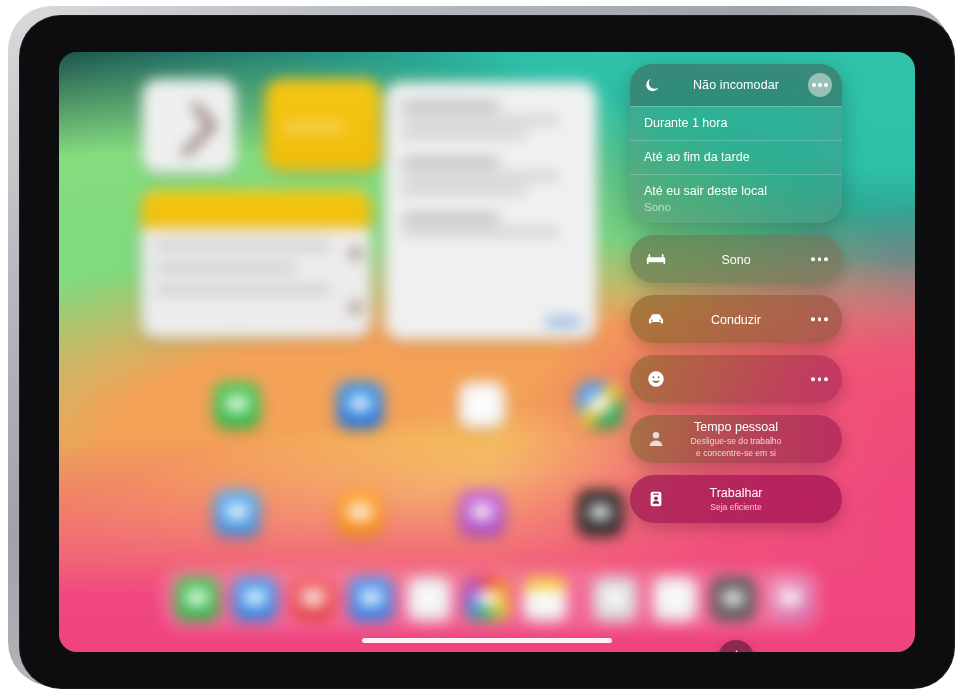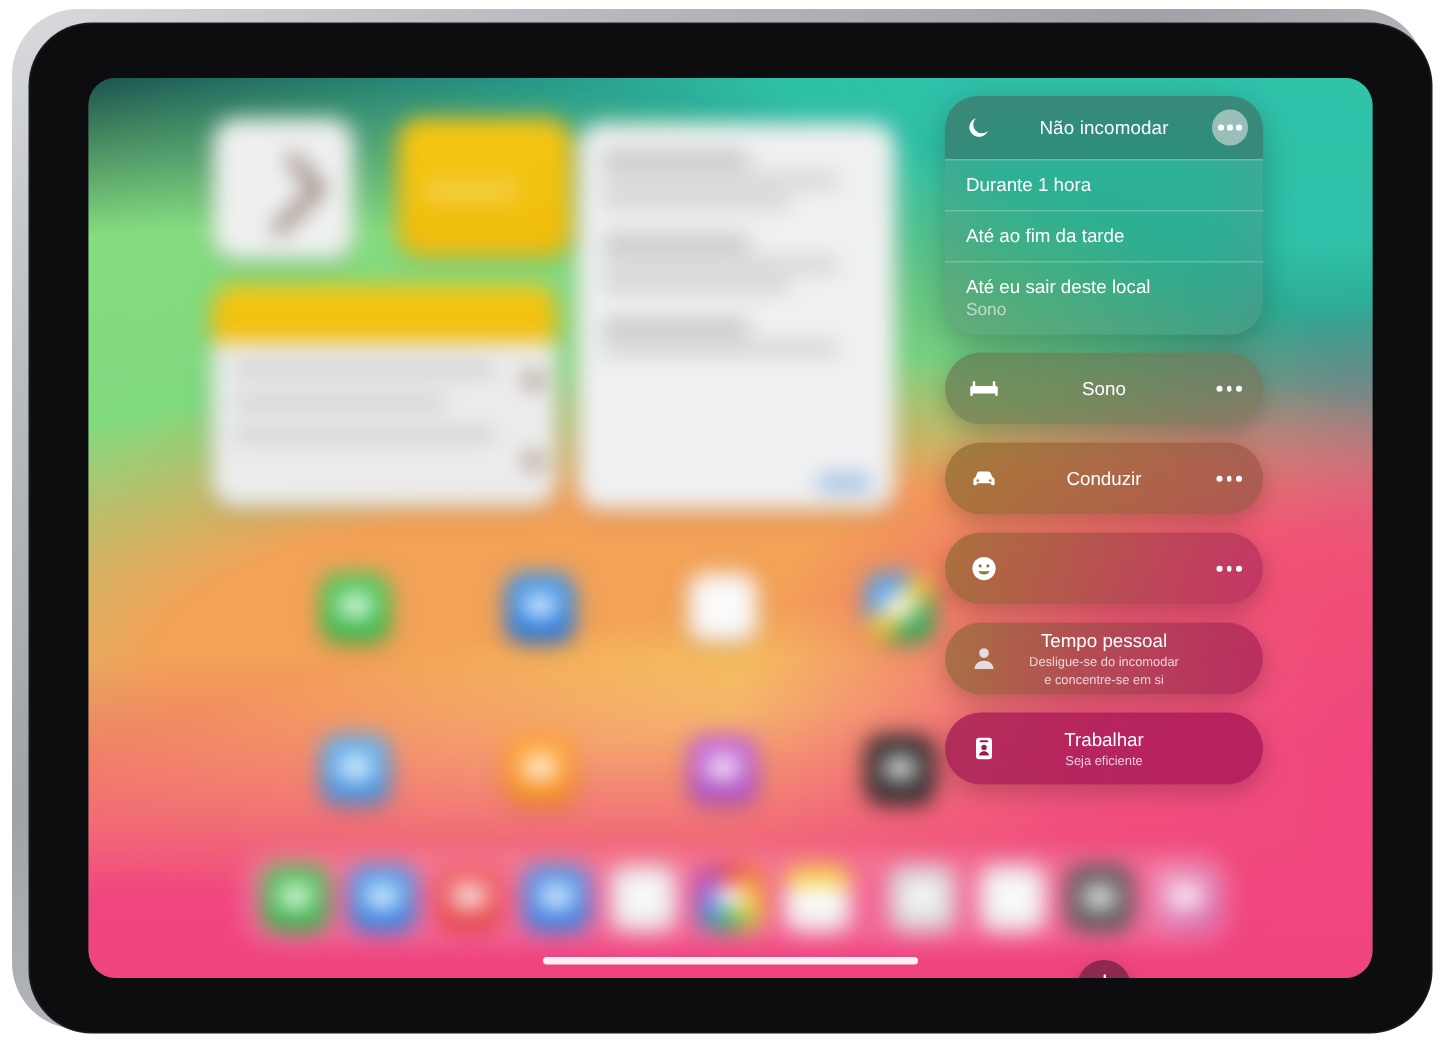--- a/index.html
+++ b/index.html
@@ -401,21 +401,21 @@
 
       <div class="focus-pill" id="pill-tempo">
         <span class="pill-icon">
           <svg viewBox="0 0 24 24" width="20" height="20">
             <circle cx="12" cy="7.6" r="3.9" fill="#e3dde0"></circle>
             <path d="M4.4 20.4c0-4.1 3.4-6.7 7.6-6.7s7.6 2.6 7.6 6.7z" fill="#e3dde0"></path>
           </svg>
         </span>
         <span class="pill-text">
           <span class="pill-title" style="display:block">Tempo pessoal</span>
-          <span class="pill-sub" style="display:block">Desligue-se do incomodar</span>
+          <span class="pill-sub" style="display:block">Desligue-se do trabalho</span>
           <span class="pill-sub" style="display:block">e concentre-se em si</span>
         </span>
       </div>
 
       <div class="focus-pill" id="pill-trabalhar">
         <span class="pill-icon">
           <svg viewBox="0 0 24 24" width="20" height="20">
             <rect x="5.6" y="3.4" width="12.8" height="17.2" rx="2.4" fill="#fff"></rect>
             <rect x="8.6" y="5.4" width="6.8" height="1.6" rx="0.8" fill="#a01a52"></rect>
             <circle cx="12" cy="11.2" r="2.2" fill="#a01a52"></circle>

